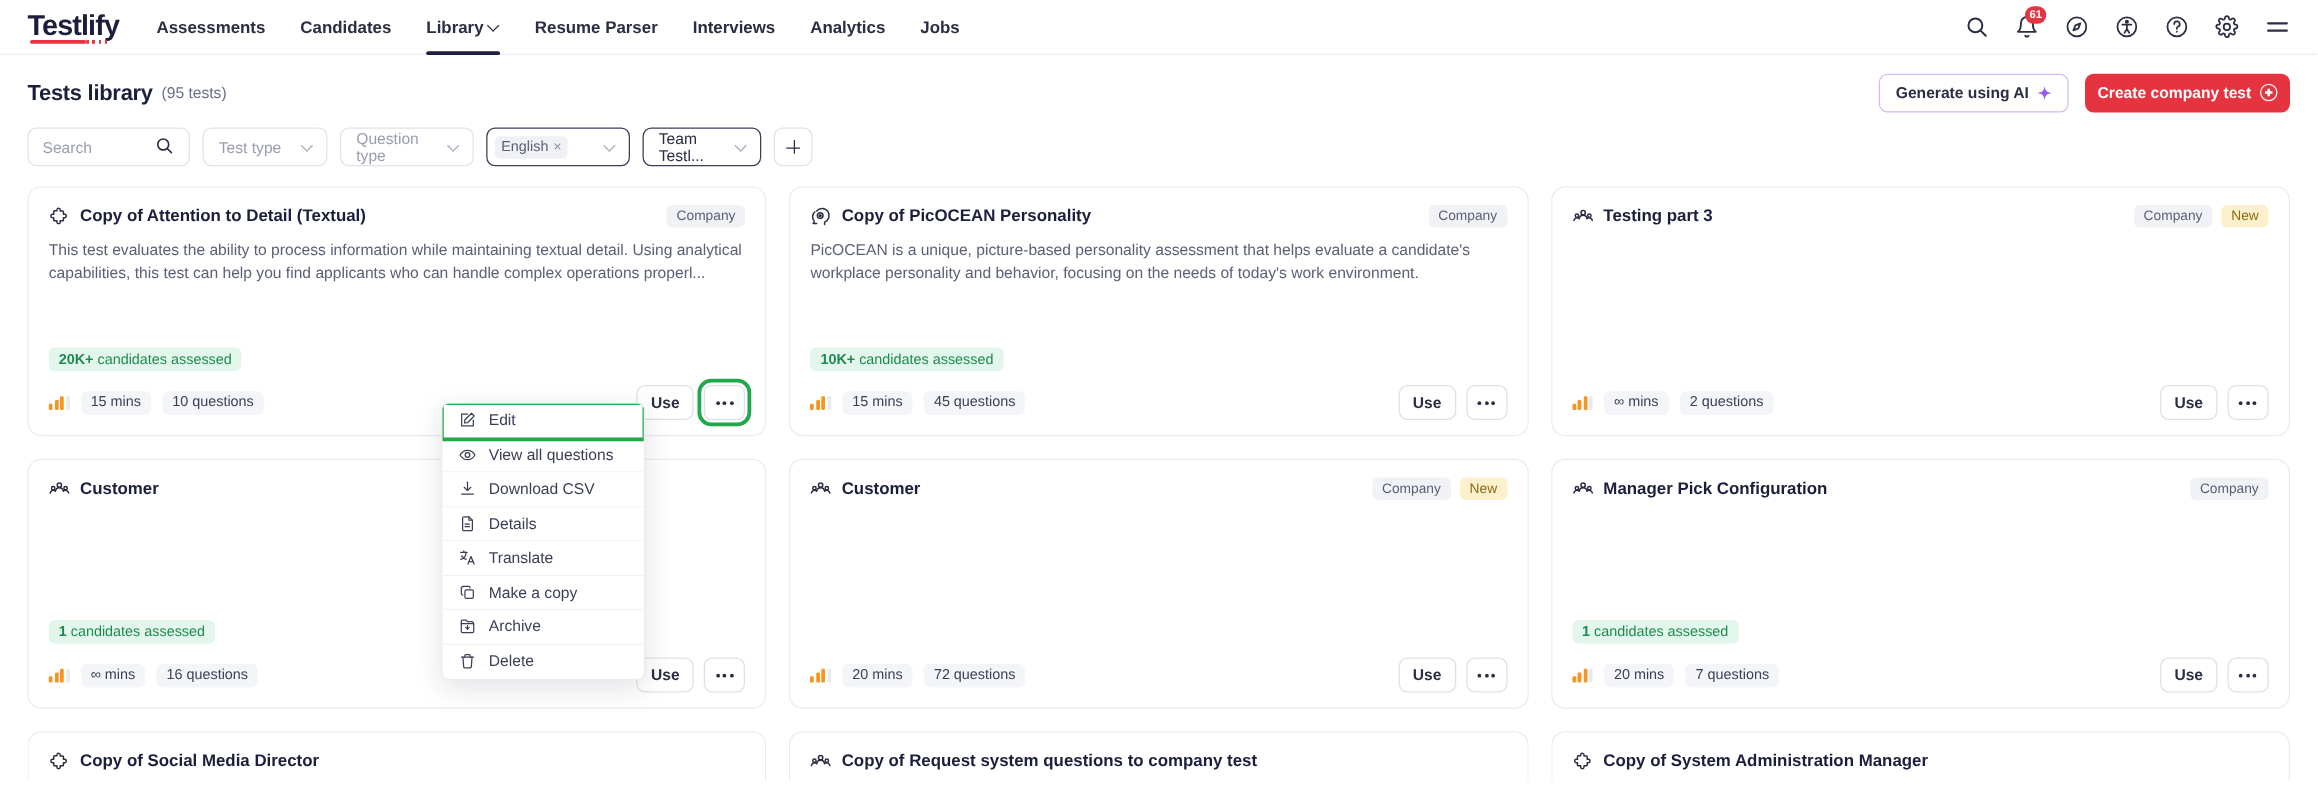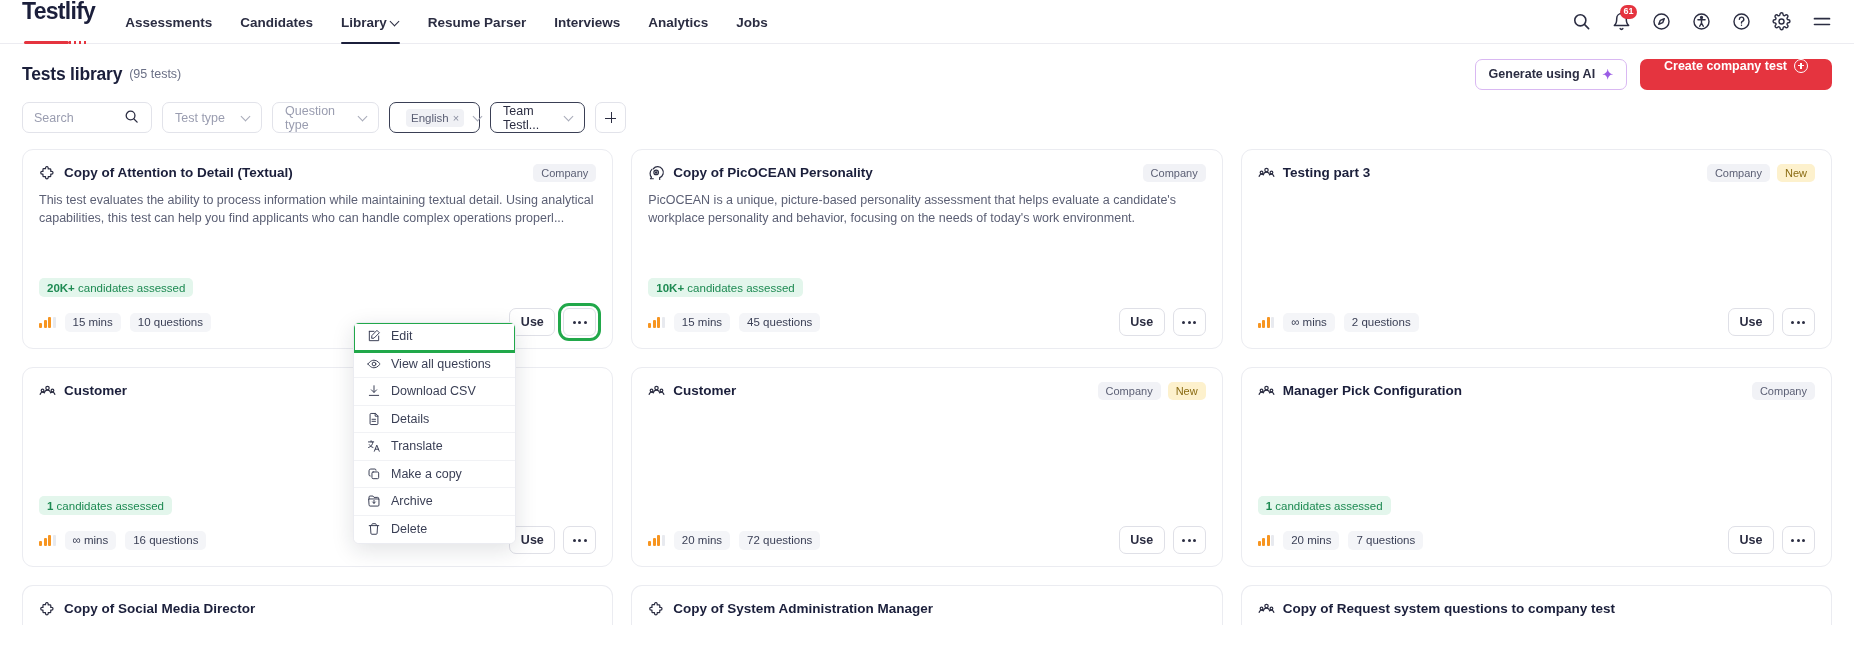--- a/index.html
+++ b/index.html
@@ -9,20 +9,21 @@
     background: #ffffff;
     font-family: "Liberation Sans", sans-serif;
     color: #2b2d42;
     -webkit-font-smoothing: antialiased;
   }
 
   
   .topbar {
     height: 44px;
     display: flex;
+    align-items: center;
     padding: 0 22px 0 22px;
     border-bottom: 1px solid #ececf1;
     position: relative;
     background: #fff;
   }
   .logo {
     font-size: 23px;
     font-weight: 700;
     letter-spacing: -0.7px;
     color: #1b1f3b;
@@ -104,24 +105,24 @@
     display: flex; align-items: center; gap: 7px;
     cursor: pointer;
     white-space: nowrap;
   }
   .spark { color: #9b5de5; font-size: 13px; }
   .btn-create {
     background: #e5343f;
     border: none;
     border-radius: 7px;
     height: 31px;
-    padding: 0 24px;
+    padding: 0 10px;
     font-size: 12.5px; font-weight: 700;
     color: #fff;
-    display: flex; gap: 7px;
+    display: flex; align-items: center; gap: 7px;
     cursor: pointer;
     white-space: nowrap;
   }
   .plus-circ {
     width: 14px; height: 14px; border: 1.4px solid #fff; border-radius: 50%;
     position: relative; flex: none;
   }
   .plus-circ::before, .plus-circ::after {
     content:""; position:absolute; background:#fff;
   }
@@ -147,21 +148,21 @@
   .fld-search { width: 130px; padding: 0 9px 0 11px; justify-content: flex-start;}
   .fld-search input {
     border: none; outline: none; font-size: 12.5px; width: 90px;
     font-family: "Liberation Sans", sans-serif; color: #2b2d42;
     background: transparent;
   }
   .fld-search input::placeholder { color: #9a9db0; }
   .fld-sel { padding: 0 10px 0 12px; gap: 10px; justify-content: space-between; }
   .fld-type { width: 100px; }
   .fld-q { width: 107px; }
-  .fld-lang { width: 91px; border-color: #3a3f55; padding-left: 16px;}
+  .fld-lang { width: 115px; border-color: #3a3f55; padding-left: 6px;}
   .fld-team { width: 95px; border-color: #3a3f55;}
   .chip {
     background: #f0f1f5;
     border-radius: 4px;
     font-size: 11.5px;
     color: #5c6075;
     padding: 3px 5px;
     display: flex; align-items: center; gap: 4px;
     white-space: nowrap;
   }
@@ -638,36 +639,36 @@
       <div class="card-top">
         <span class="card-icon"><svg width="17" height="17" viewBox="0 0 24 24" fill="none" stroke="currentColor" stroke-width="1.7" stroke-linecap="round" stroke-linejoin="round">
             <path d="M9.5 3.2a1.9 1.9 0 0 1 3.5 1v1.3h2.6a1 1 0 0 1 1 1v2.6h1.3a1.9 1.9 0 1 1 0 3.8h-1.3v2.6a1 1 0 0 1-1 1h-2.6v1.3a1.9 1.9 0 1 1-3.8 0v-1.3H6.6a1 1 0 0 1-1-1v-2.6H4.3a1.9 1.9 0 1 1 0-3.8h1.3V6.2a1 1 0 0 1 1-1h2.6V4.2"></path>
           </svg></span>
         <span class="card-title">Copy of Social Media Director</span>
       </div>
     </div>
     <div class="card-partial">
       <div class="card-top">
         <span class="card-icon"><svg width="17" height="17" viewBox="0 0 24 24" fill="none" stroke="currentColor" stroke-width="1.7" stroke-linecap="round" stroke-linejoin="round">
-            <path d="M9.5 3.2a1.9 1.9 0 0 1 3.5 1v1.3h2.6a1 1 0 0 1 1 1v2.6h1.3a1.9 1.9 0 1 1 0 3.8h-1.3v2.6a1 1 0 0 1-1 1h-2.6v1.3a1.9 1.9 0 1 1-3.8 0v-1.3H6.6a1 1 0 0 1-1-1v-2.6H4.3a1.9 1.9 0 1 1 0-3.8h1.3V6.2a1 1 0 0 1 1-1h2.6V4.2"></path>
-          </svg></span>
-        <span class="card-title">Copy of System Administration Manager</span>
-      </div>
-    </div>
-    <div class="card-partial">
-      <div class="card-top">
-        <span class="card-icon"><svg width="17" height="17" viewBox="0 0 24 24" fill="none" stroke="currentColor" stroke-width="1.7" stroke-linecap="round" stroke-linejoin="round">
             <circle cx="12" cy="7.2" r="2.4"></circle>
             <path d="M7.6 13.4a4.6 4.6 0 0 1 8.8 0"></path>
             <circle cx="5" cy="10.6" r="1.9"></circle>
             <path d="M1.6 16a3.6 3.6 0 0 1 6-2"></path>
             <circle cx="19" cy="10.6" r="1.9"></circle>
             <path d="M22.4 16a3.6 3.6 0 0 0-6-2"></path>
           </svg></span>
         <span class="card-title">Copy of Request system questions to company test</span>
+      </div>
+    </div>
+    <div class="card-partial">
+      <div class="card-top">
+        <span class="card-icon"><svg width="17" height="17" viewBox="0 0 24 24" fill="none" stroke="currentColor" stroke-width="1.7" stroke-linecap="round" stroke-linejoin="round">
+            <path d="M9.5 3.2a1.9 1.9 0 0 1 3.5 1v1.3h2.6a1 1 0 0 1 1 1v2.6h1.3a1.9 1.9 0 1 1 0 3.8h-1.3v2.6a1 1 0 0 1-1 1h-2.6v1.3a1.9 1.9 0 1 1-3.8 0v-1.3H6.6a1 1 0 0 1-1-1v-2.6H4.3a1.9 1.9 0 1 1 0-3.8h1.3V6.2a1 1 0 0 1 1-1h2.6V4.2"></path>
+          </svg></span>
+        <span class="card-title">Copy of System Administration Manager</span>
       </div>
     </div>
   </div>
 
 <div class="menu" id="menu">
     <div class="mitem hl">
       <span class="mi">
         <svg width="14" height="14" viewBox="0 0 24 24" fill="none" stroke="currentColor" stroke-width="1.7" stroke-linecap="round" stroke-linejoin="round">
           <path d="M4 4h8"></path>
           <path d="M4 4v16h16v-8"></path>

